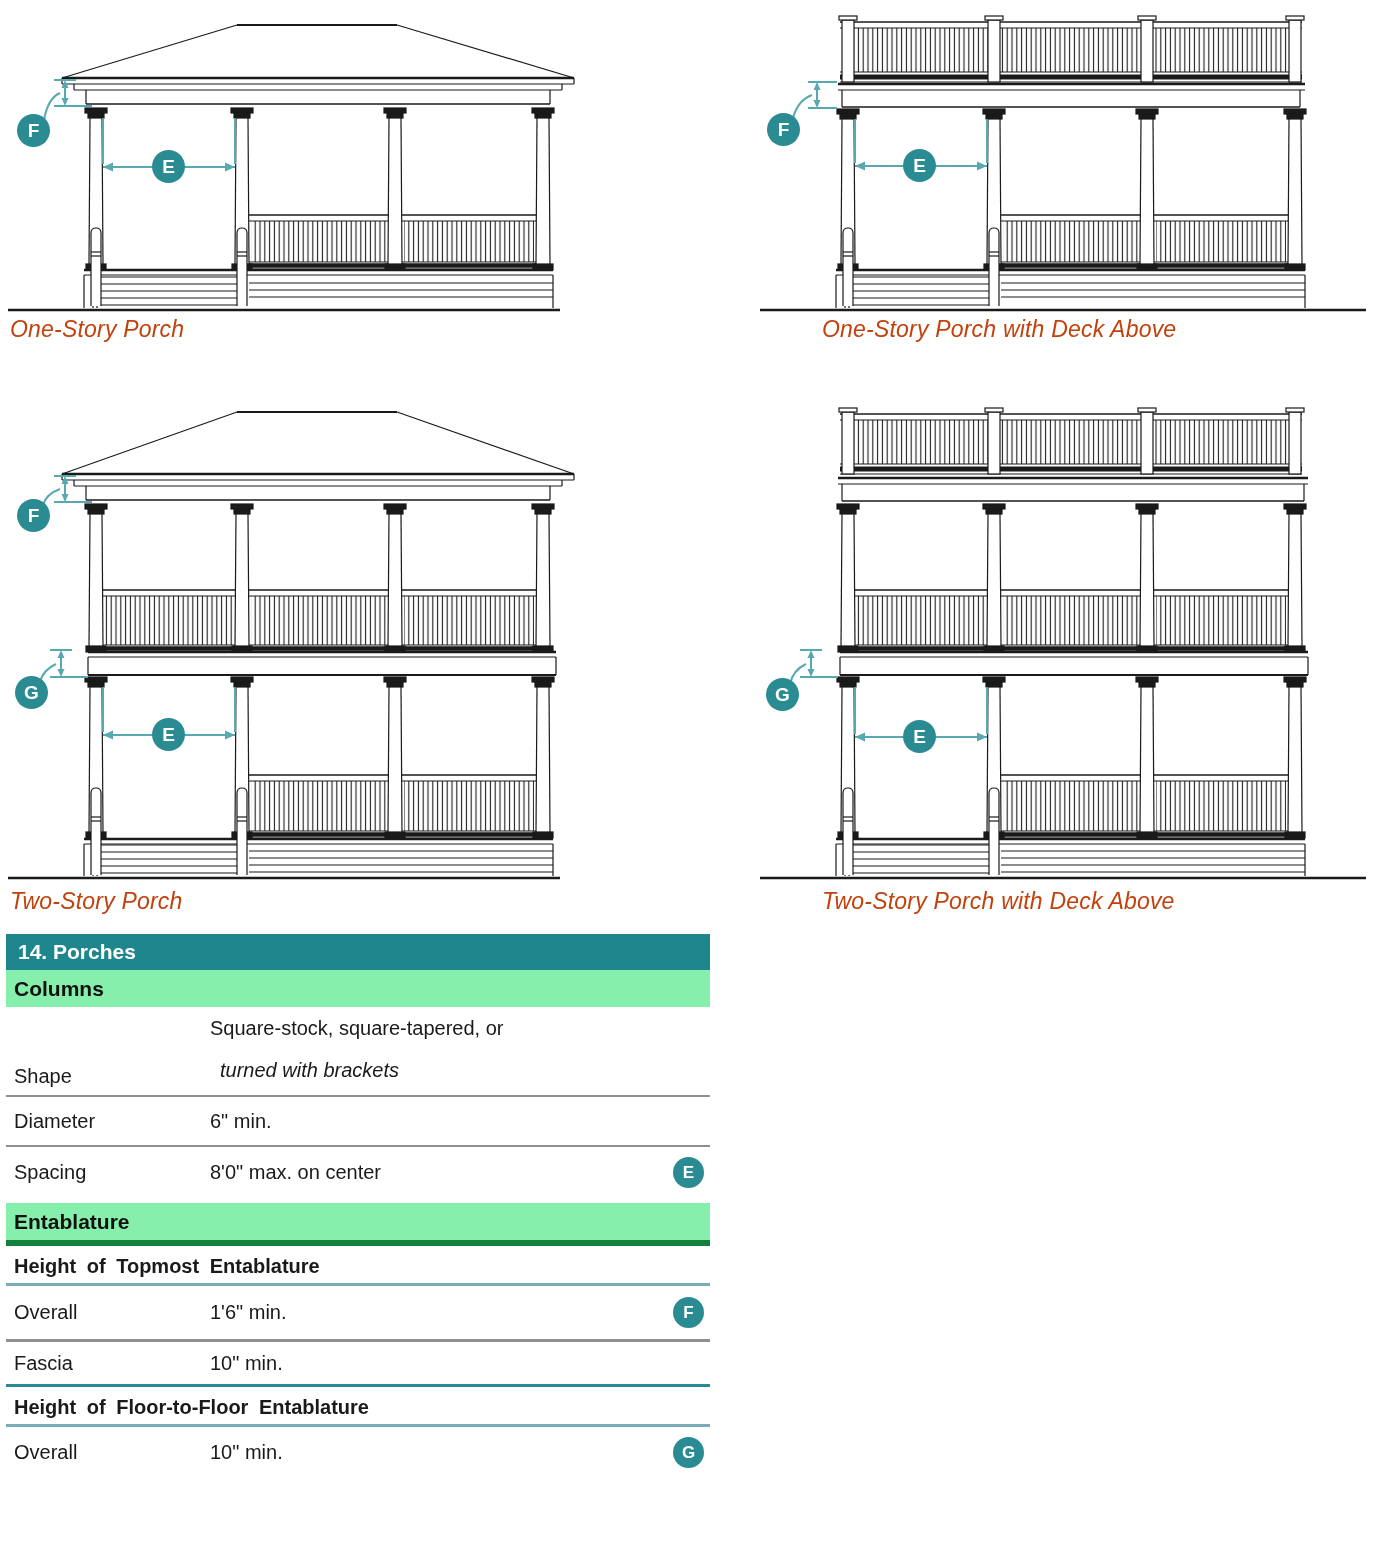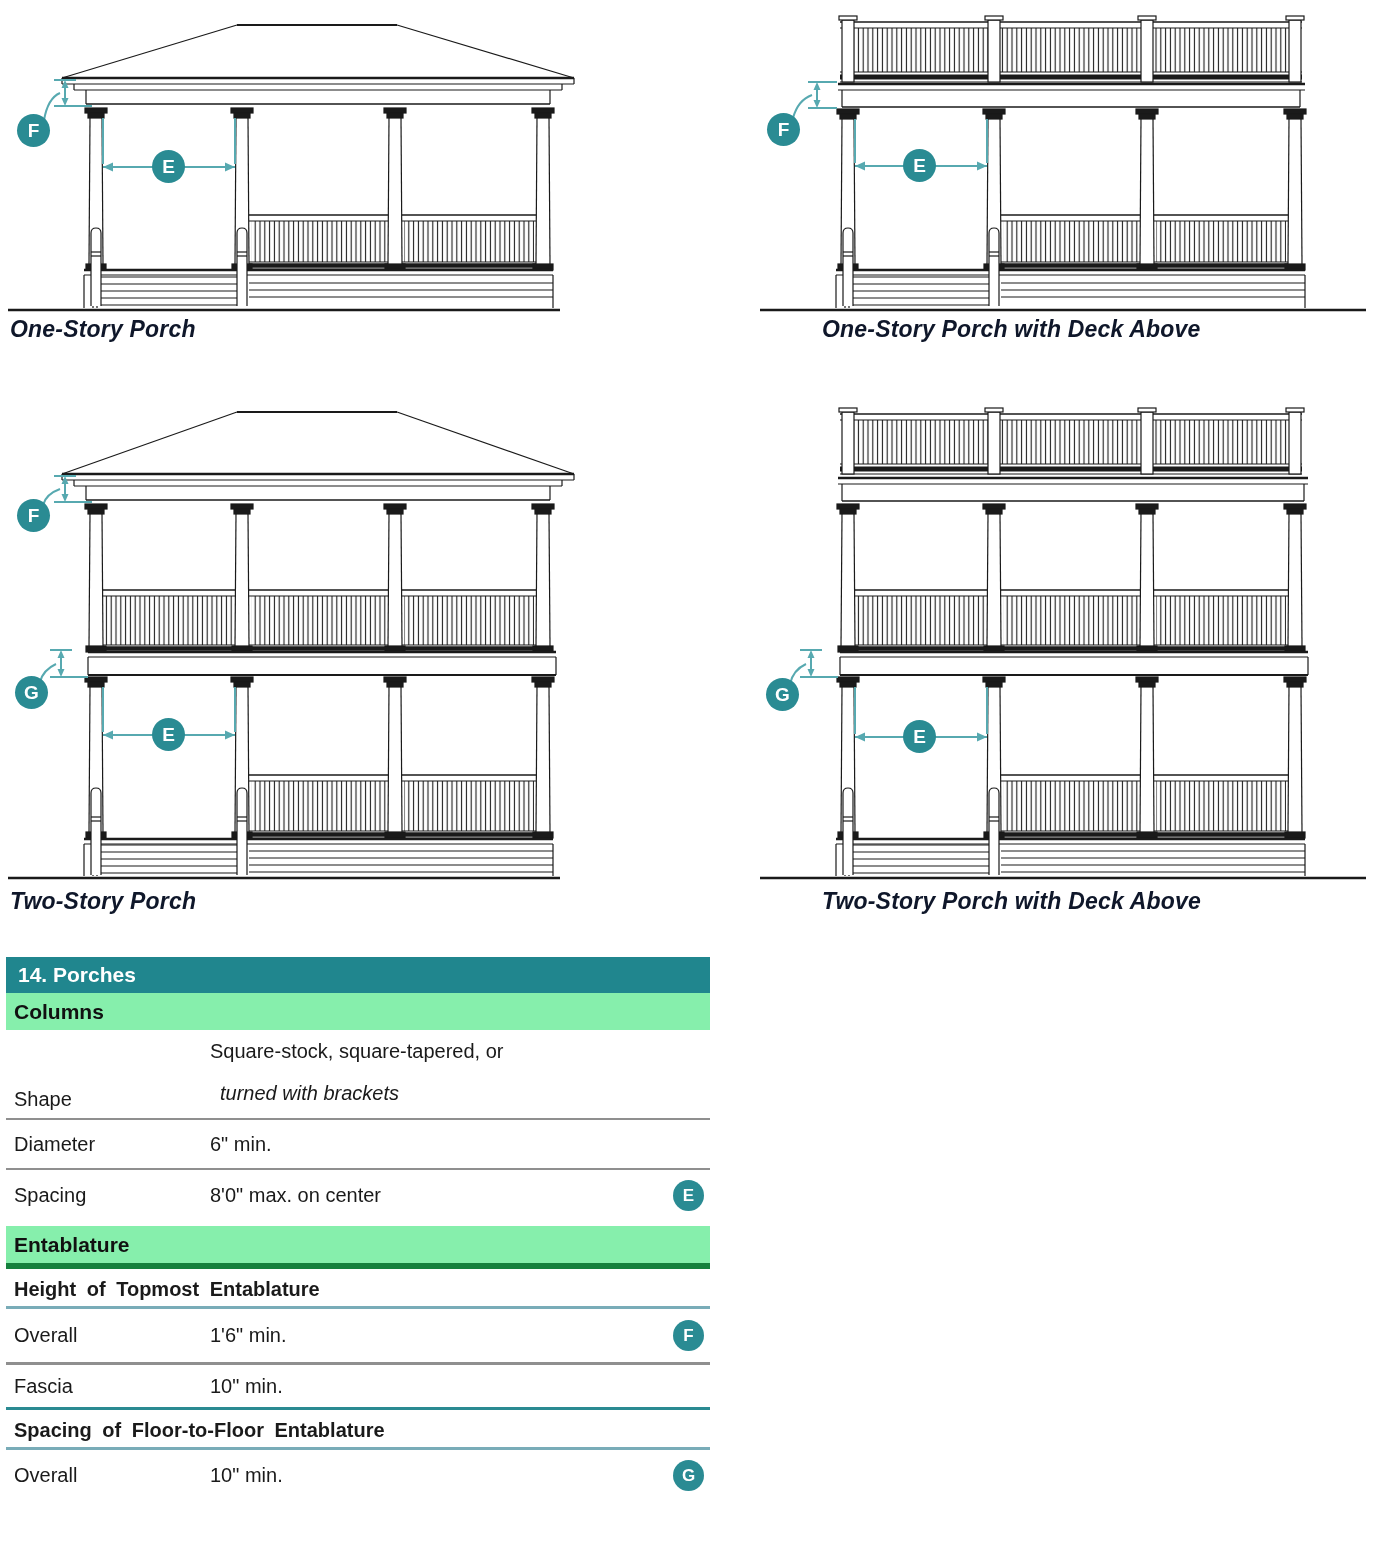--- a/index.html
+++ b/index.html
@@ -6,38 +6,38 @@
   .page{position:relative;width:1396px;height:1543px;background:#fff;
         font-family:"Liberation Sans",sans-serif;color:#1a1a1a;overflow:hidden;}
 
   figure{position:absolute;margin:0;padding:0;}
   #d1{left:8px;top:0;width:580px;height:350px;}
   #d2{left:760px;top:0;width:612px;height:350px;}
   #d3{left:8px;top:400px;width:580px;height:520px;}
   #d4{left:760px;top:400px;width:612px;height:520px;}
   figure svg{position:absolute;left:0;top:0;}
 
-  figcaption{position:absolute;font-style:italic;font-size:23px;color:#0f172a;
-             letter-spacing:.2px;white-space:nowrap;font-weight:bold;}
+  figcaption{position:absolute;font-style:italic;font-size:23px;color:#c2410c;
+             letter-spacing:.2px;white-space:nowrap;}
   #d1 figcaption{left:2px;top:316px;}
   #d2 figcaption{left:62px;top:316px;}
   #d3 figcaption{left:2px;top:488px;}
   #d4 figcaption{left:62px;top:488px;}
 
   .badge{position:absolute;width:33px;height:33px;border-radius:50%;
          background:#2a8b93;color:#fff;font-weight:bold;font-size:19px;
          line-height:33px;text-align:center;}
   
   #d1 .bf{left:9px;top:114px;}   #d1 .be{left:144px;top:150px;}
   #d2 .bf{left:7px;top:113px;}   #d2 .be{left:143px;top:149px;}
   #d3 .bf{left:9px;top:99px;}    #d3 .bg{left:7px;top:276px;}  #d3 .be{left:144px;top:318px;}
   #d4 .bg{left:6px;top:278px;}   #d4 .be{left:143px;top:320px;}
 
   
-  .spec{position:absolute;left:6px;top:957px;width:704px;font-size:20px;}
+  .spec{position:absolute;left:6px;top:934px;width:704px;font-size:20px;}
   .t-title{height:36px;line-height:36px;background:#20868e;color:#ffffff;
            font-weight:bold;font-size:21px;padding-left:12px;}
   .t-sect{height:37px;line-height:37px;background:#86efac;color:#111;
           font-weight:bold;font-size:21px;padding-left:8px;}
   .t-sub{height:37px;line-height:40px;font-weight:bold;font-size:20px;
          padding-left:8px;word-spacing:5px;border-bottom:3px solid #79acb8;}
   .t-row{position:relative;display:flex;align-items:center;padding-left:8px;}
   .t-label{width:196px;flex:none;}
   .t-value{flex:1;}
   .r-shape{height:88px;border-bottom:2px solid #8f8f8f;align-items:flex-start;}
@@ -696,21 +696,21 @@
       <span class="t-label">Overall</span>
       <span class="t-value">1'6" min.</span>
       <span class="t-badge">F</span>
     </div>
 
     <div class="t-row r-fascia">
       <span class="t-label">Fascia</span>
       <span class="t-value">10" min.</span>
     </div>
 
-    <div class="t-sub">Spacing of Floor-to-Floor Entablature</div>
+    <div class="t-sub">Height of Floor-to-Floor Entablature</div>
 
     <div class="t-row r-overall2">
       <span class="t-label">Overall</span>
       <span class="t-value">10" min.</span>
       <span class="t-badge">G</span>
     </div>
   </section>
 
 </div>
 

